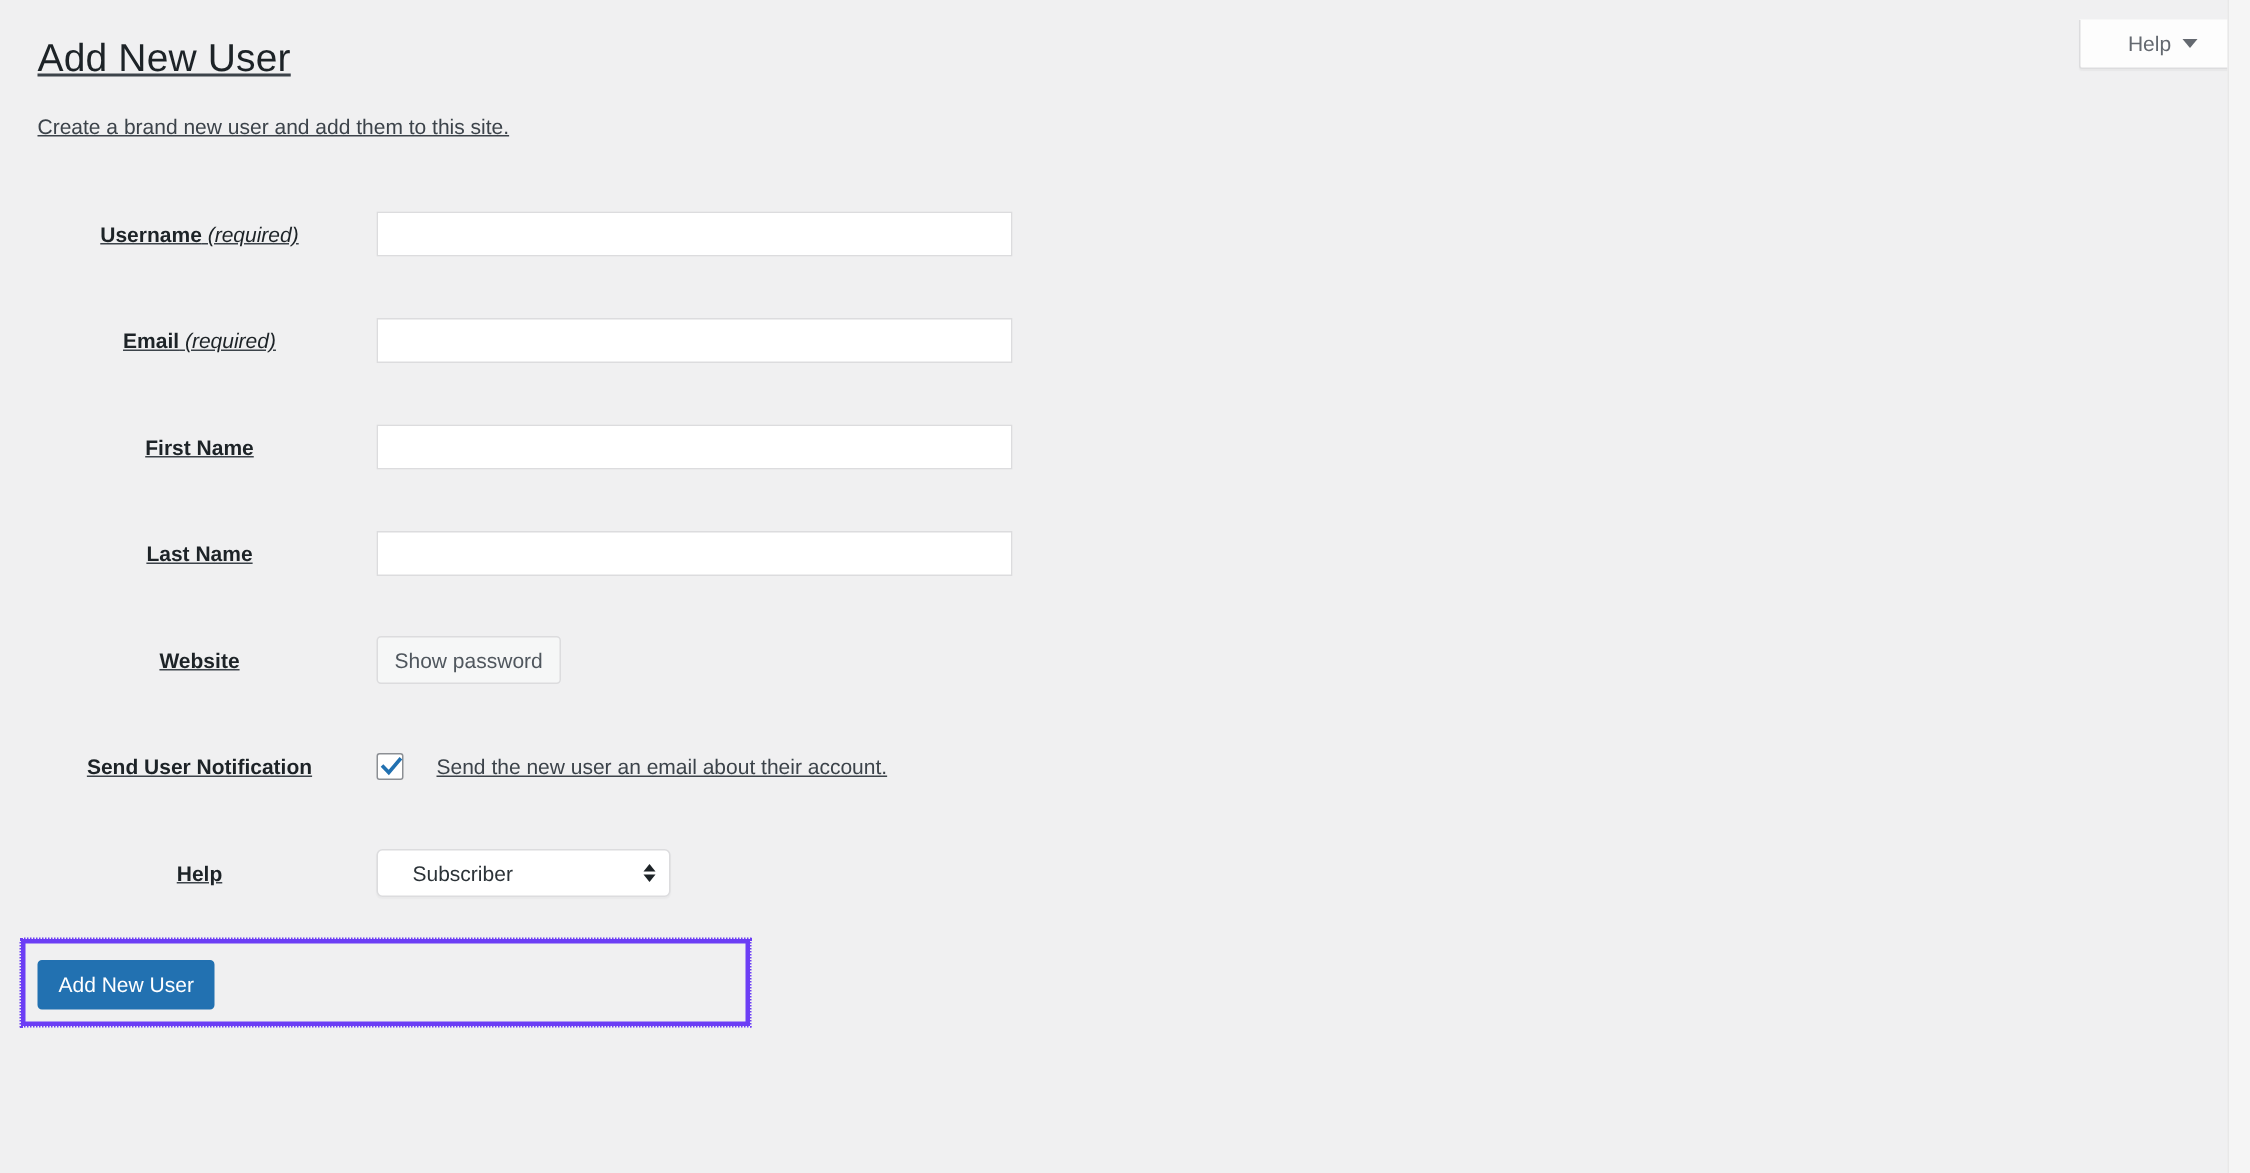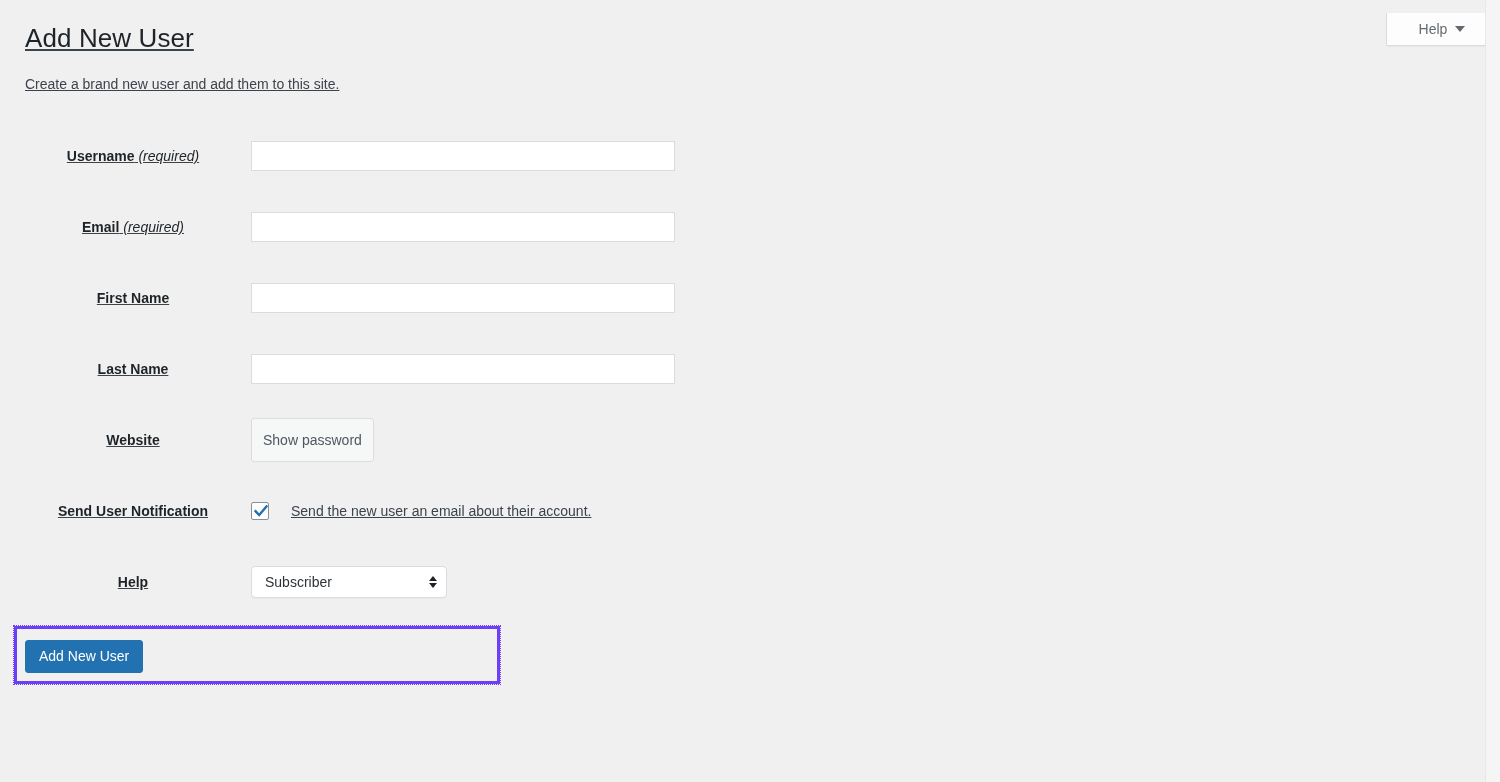--- a/index.html
+++ b/index.html
@@ -122,21 +122,21 @@
     color: #2c3338;
     background: #ffffff;
     border: 1px solid #dcdcde;
     border-radius: 0;
     box-shadow: 0 0 0 transparent;
     outline: none;
   }
 
   .secondary-button {
     display: inline-block;
-    height: 44px;
+    height: 32px;
     padding: 0 11px;
     font-size: 14px;
     line-height: 30px;
     font-family: "Liberation Sans", sans-serif;
     color: #50575e;
     background: #f6f7f7;
     border: 1px solid #dcdcde;
     border-radius: 3px;
     cursor: pointer;
     white-space: nowrap;
@@ -187,21 +187,21 @@
     box-sizing: border-box;
   }
 
   .select-wrap {
     position: relative;
     display: inline-block;
   }
   .role-select {
     width: 196px;
     height: 32px;
-    padding: 0 28px 0 13px;
+    padding: 0 28px 0 23px;
     font-size: 14px;
     font-family: "Liberation Sans", sans-serif;
     color: #2c3338;
     background: #ffffff;
     border: 1px solid #dcdcde;
     border-radius: 4px;
     -webkit-appearance: none;
     -moz-appearance: none;
     appearance: none;
     outline: none;

